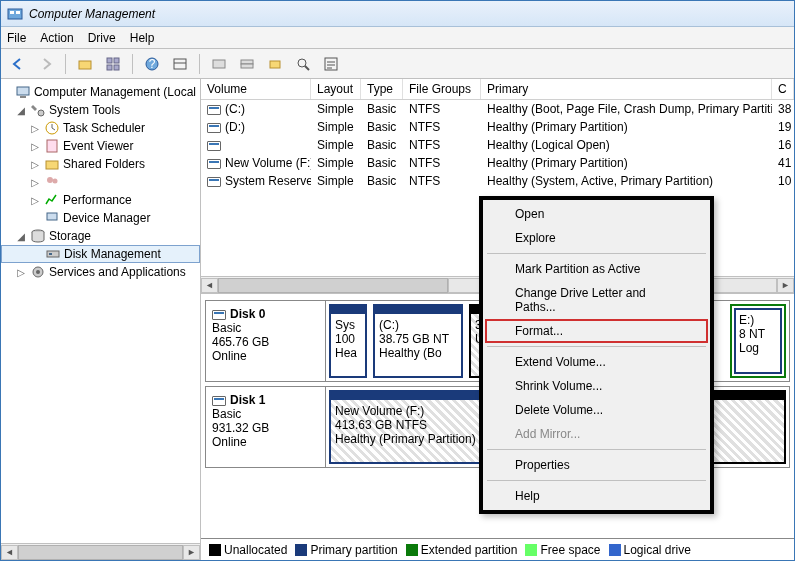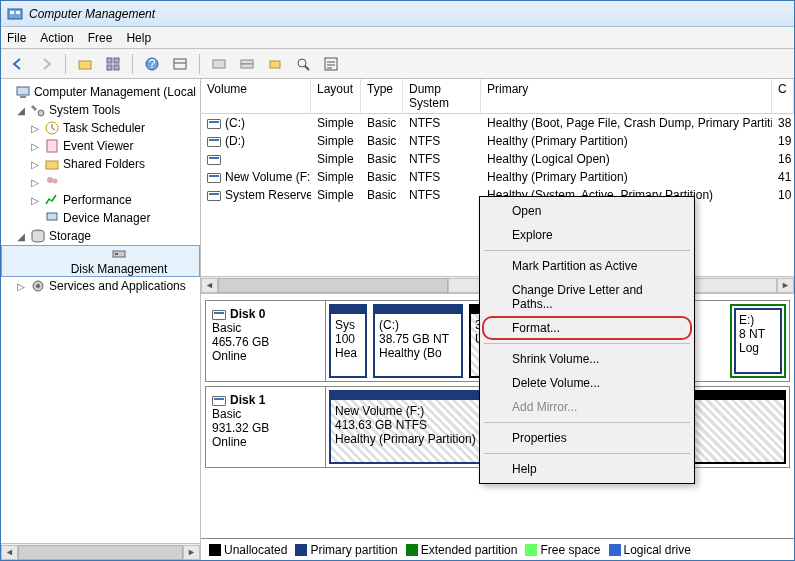--- a/index.html
+++ b/index.html
@@ -10,21 +10,21 @@
 .menubar { height: 22px; display: flex; align-items: center; padding: 0 6px; border-bottom: 1px solid #c0c0c0; background:#f4f4f4; gap: 14px; }
 .menubar span { color: #000; cursor: default; }
 .toolbar { height: 30px; display: flex; align-items: center; padding: 0 6px; border-bottom: 1px solid #c0c0c0; background:#f4f4f4; gap: 6px; }
 .tool-btn { width: 22px; height: 22px; border: 1px solid transparent; display:flex;align-items:center;justify-content:center; border-radius:2px; }
 .tool-btn svg { width:16px; height:16px; }
 .toolbar .sep { width:1px; height:20px; background:#c0c0c0; margin:0 2px; }
 .workspace { display: flex; height: calc(561px - 26px - 22px - 30px - 2px); }
 .tree-pane { width: 200px; border-right: 1px solid #c0c0c0; overflow: hidden; position:relative; }
 .tree { padding: 4px 0 0 0; }
 .tree-row { display: flex; align-items: center; padding: 1px 4px; white-space: nowrap; cursor: default; }
-.tree-row.selected { background: #e5f1fb; border: 1px solid #7da2ce; padding:0 3px;flex-direction:column; }
+.tree-row.selected { background: #e5f1fb; border: 1px solid #7da2ce; padding:0 3px; }
 .tree-row .exp { width: 12px; text-align:center; color:#666; font-size:10px; }
 .tree-row .icon { width:16px; height:16px; margin:0 3px; flex-shrink:0; }
 .right-pane { flex: 1; display: flex; flex-direction: column; overflow:hidden; }
 .volumes { flex: 0 0 215px; display:flex; flex-direction:column; border-bottom:1px solid #c0c0c0; }
 .col-headers { display:flex; border-bottom:1px solid #d0d0d0; background:#fff; }
 .col-headers div { padding:3px 6px; border-right:1px solid #e0e0e0; }
 .vol-row { display:flex; padding:1px 0; }
 .vol-row > div { padding:1px 6px; overflow:hidden; white-space:nowrap; }
 .c-vol{width:110px;} .c-lay{width:50px;} .c-typ{width:42px;} .c-fs{width:78px;} .c-stat{flex:1;} .c-last{width:22px; text-align:left;}
 .vol-icon { display:inline-block; width:14px; height:10px; border:1px solid #666; border-radius:1px; background:#fff; margin-right:4px; vertical-align:middle; position:relative; }
@@ -40,43 +40,43 @@
 .part { border:2px solid #1a3a7a; margin:3px; padding:4px; flex-shrink:0; overflow:hidden; }
 .part.hatch { background: repeating-linear-gradient(45deg,#fff,#fff 3px,#e0e0e0 3px,#e0e0e0 6px); }
 .part.unalloc { border:2px solid #000; background: repeating-linear-gradient(45deg,#fff,#fff 3px,#e0e0e0 3px,#e0e0e0 6px);}
 .part.green-outer { border:2px solid #0a7a0a; padding:2px; }
 .part.blue-inner { border:2px solid #1a3a7a; padding:3px; height:100%; }
 .part .pname{font-weight:normal; white-space:nowrap;}
 .part div{white-space:nowrap; overflow:hidden;}
 .part-top { height:8px; background:#1a3a7a; margin:-4px -4px 4px -4px; }
 .legend { height:22px; border-top:1px solid #888; display:flex; align-items:center; gap:8px; padding:0 8px; background:#fff; }
 .legend .sw { width:12px; height:12px; display:inline-block; margin-right:3px; vertical-align:middle;}
-.context-menu { position:absolute; left:478px; top:195px; width:216px; background:#f0f0f0; border:1px solid #000000; box-shadow:3px 3px 6px rgba(0,0,0,.25); padding:2px; z-index:100; }
+.context-menu { position:absolute; left:478px; top:195px; width:235px; background:#f0f0f0; border:4px solid #000000; box-shadow:3px 3px 6px rgba(0,0,0,.25); padding:2px; z-index:100; }
 .context-menu .item { padding:5px 20px 5px 30px; cursor:default; }
 .context-menu .item.disabled { color:#888; }
-.context-menu .item.highlight { outline:2px solid #d03030; outline-offset:-2px;border-radius:10px; }
+.context-menu .item.highlight { outline:2px solid #d03030; outline-offset:-2px; }
 .context-menu .sep { height:1px; background:#c0c0c0; margin:3px 2px; }
 .tree-hscroll{position:absolute;bottom:0;left:0;right:0;}
 </style>
 </head>
 <body>
 
 <div class="titlebar">
   <svg class="app-icon" viewBox="0 0 16 16">
       <rect x="1" y="3" width="14" height="10" fill="#6fa8dc" stroke="#2a5a9a"></rect>
       <rect x="3" y="5" width="4" height="3" fill="#fff"></rect>
       <rect x="9" y="5" width="4" height="3" fill="#fff"></rect>
     </svg>
   <span class="title">Computer Management</span>
 </div>
 
 <div class="menubar">
   <span>File</span>
   <span>Action</span>
-  <span>Free</span>
+  <span>Drive</span>
   <span>Help</span>
 </div>
 
 <div class="toolbar">
   <div class="tool-btn">
       <svg viewBox="0 0 16 16">
         <path d="M10 3 L4 8 L10 13" fill="none" stroke="#2a6fc9" stroke-width="2"></path>
       </svg>
     </div>
   <div class="tool-btn">
@@ -233,21 +233,21 @@
         <div class="arrow">►</div>
       </div>
   </div>
 
   <div class="right-pane">
     <div class="volumes">
       <div class="col-headers">
         <div class="c-vol">Volume</div>
         <div class="c-lay">Layout</div>
         <div class="c-typ">Type</div>
-        <div class="c-fs">Dump System</div>
+        <div class="c-fs">File Groups</div>
         <div class="c-stat">Primary</div>
         <div class="c-last">C</div>
       </div>
       <div id="vol-rows">
           <div class="vol-row">
             <div class="c-vol"><span class="vol-icon"></span>(C:)</div>
             <div class="c-lay">Simple</div>
             <div class="c-typ">Basic</div>
             <div class="c-fs">NTFS</div>
             <div class="c-stat">Healthy (Boot, Page File, Crash Dump, Primary Partition)</div>
@@ -367,20 +367,21 @@
 </div>
 
 <div class="context-menu">
   <div class="item">Open</div>
   <div class="item">Explore</div>
   <div class="sep"></div>
   <div class="item">Mark Partition as Active</div>
   <div class="item">Change Drive Letter and Paths...</div>
   <div class="item highlight">Format...</div>
   <div class="sep"></div>
+  <div class="item">Extend Volume...</div>
   <div class="item">Shrink Volume...</div>
   <div class="item">Delete Volume...</div>
   <div class="item disabled">Add Mirror...</div>
   <div class="sep"></div>
   <div class="item">Properties</div>
   <div class="sep"></div>
   <div class="item">Help</div>
 </div>
 
 </body></html>

